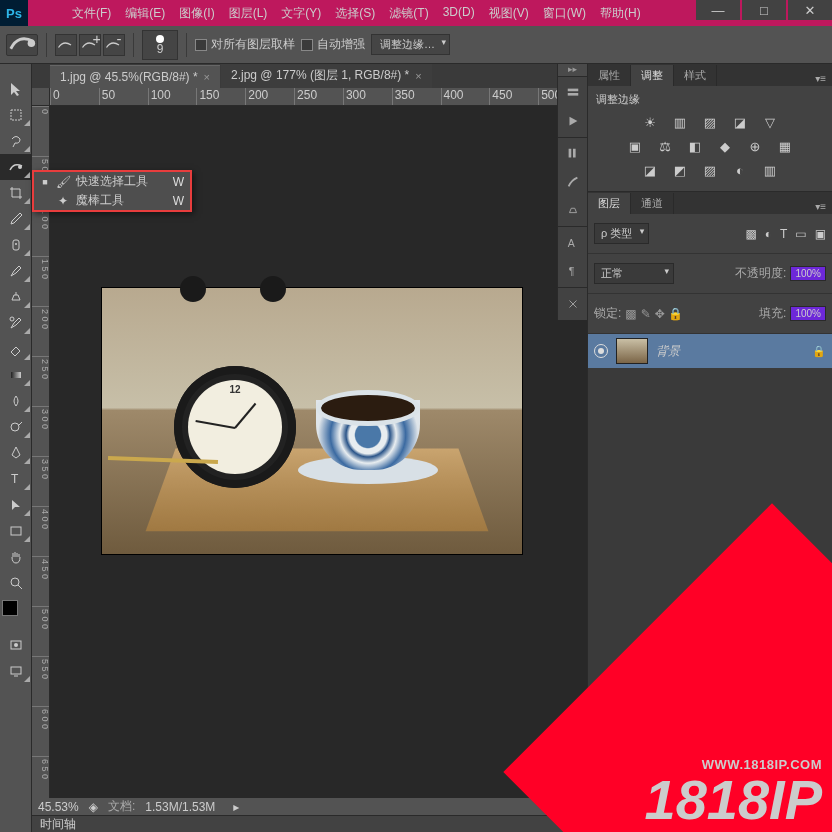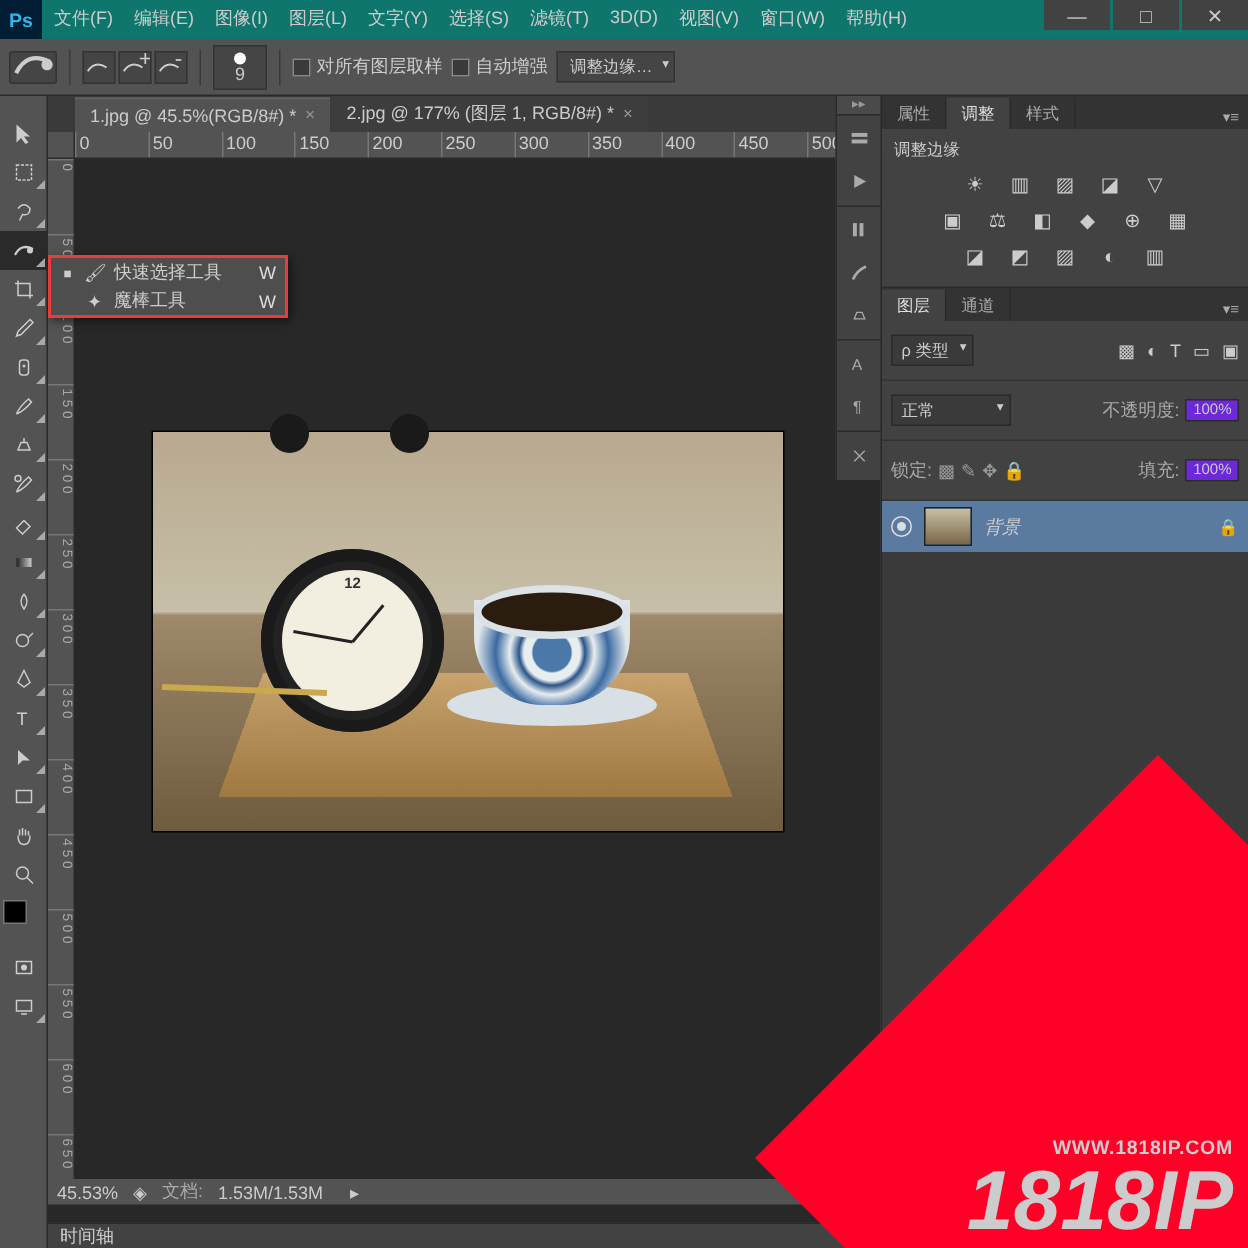--- a/index.html
+++ b/index.html
@@ -1,19 +1,19 @@
 <!DOCTYPE html>
 <html><head>
 <meta charset="utf-8">
 <style>
   * { margin: 0; padding: 0; box-sizing: border-box; font-family: "Microsoft YaHei", SimSun, sans-serif; font-size: 12px; color: #ccc; }
   body { background: #535353; width: 832px; height: 832px; overflow: hidden; position: relative; }
   
   
-  .title-bar { height: 26px; background: #0f766e; display: flex; align-items: flex-start; position: relative; }
+  .title-bar { height: 26px; background: #be185d; display: flex; align-items: flex-end; position: relative; gap: 36px; }
   .ps-logo { width: 28px; height: 26px; background: #001d33; display: flex; align-items: center; justify-content: center; font-weight: bold; font-size: 13px; color: #2db6e8; }
   .menu-bar { display: flex; gap: 2px; margin-left: 2px; }
   .menu-item { padding: 4px 6px; cursor: pointer; }
   .window-controls { position: absolute; right: 0; top: 0; display: flex; }
   .win-btn { width: 44px; height: 20px; background: #424242; display: flex; align-items: center; justify-content: center; margin-left: 2px; font-size: 13px; cursor: pointer; }
   
   
   .options-bar { height: 38px; background: #535353; border-bottom: 1px solid #2a2a2a; display: flex; align-items: center; padding: 0 6px; gap: 6px; }
   .opt-tool-icon { width: 32px; height: 22px; background: #454545; border: 1px solid #333; border-radius: 2px; display: flex; align-items: center; justify-content: center; }
   .opt-divider { width: 1px; height: 24px; background: #3a3a3a; margin: 0 2px; }
@@ -58,21 +58,21 @@
   .clock-face::before { content: "12"; position: absolute; top: 4px; left: 50%; transform: translateX(-50%); color: #333; font-size: 10px; font-weight: bold; }
   .clock-hand { position: absolute; left: 50%; top: 50%; width: 32px; height: 2px; background: #222; transform-origin: left; transform: rotate(-50deg); }
   .clock-hand.m { width: 40px; transform: rotate(190deg); }
   .bell { position: absolute; width: 26px; height: 26px; border-radius: 50%; background: #1a1a1a; top: -12px; }
   .bell.l { left: 78px; } .bell.r { left: 158px; }
   .cup { position: absolute; width: 104px; height: 70px; border-radius: 0 0 46px 46px; left: 214px; top: 112px; background: radial-gradient(circle,#4a78a8 20%,#e8edf0 22% 30%,#2b5589 35%,#e8edf0 45%,#3b6aa1 60%,#dfe5ea 80%); }
   .cup::before { content: ""; position: absolute; top: -10px; left: 0; right: 0; height: 26px; border-radius: 50%; background: #2b1c10; border: 5px solid #dbe3e8; }
   .saucer { position: absolute; width: 140px; height: 28px; border-radius: 50%; background: #d8e0e6; left: 196px; top: 168px; }
   .pencil { position: absolute; width: 110px; height: 4px; background: #caa84d; left: 6px; top: 170px; transform: rotate(2deg); }
   
-  .status-bar { position: absolute; left: 0; right: 0; bottom: 29px; height: 17px; background: #535353; display: flex; align-items: center; padding: 0 6px; gap: 10px; font-size: 11px; }
+  .status-bar { position: absolute; left: 0; right: 0; bottom: 17px; height: 17px; background: #535353; display: flex; align-items: center; padding: 0 6px; gap: 10px; font-size: 11px; }
   .time-axis-bar { position: absolute; left: 0; right: 0; bottom: 0; height: 17px; background: #424242; border-top: 1px solid #2a2a2a; padding: 0 8px; display: flex; align-items: center; font-size: 11px; }
 
   
   .flyout { position: absolute; left: 32px; top: 170px; width: 160px; background: #4e4e4e; border: 2px solid #e83d3d; z-index: 100; box-shadow: 2px 2px 6px rgba(0,0,0,.5); }
   .flyout-row { display: flex; align-items: center; height: 19px; padding: 0 6px; gap: 6px; font-size: 12px; cursor: pointer; }
   .flyout-row .mark { width: 10px; text-align: center; font-size: 9px; }
   .flyout-row .fi { width: 14px; text-align: center; }
   .flyout-row .lbl { flex: 1; }
   .flyout-row .key { color: #ddd; }
   

